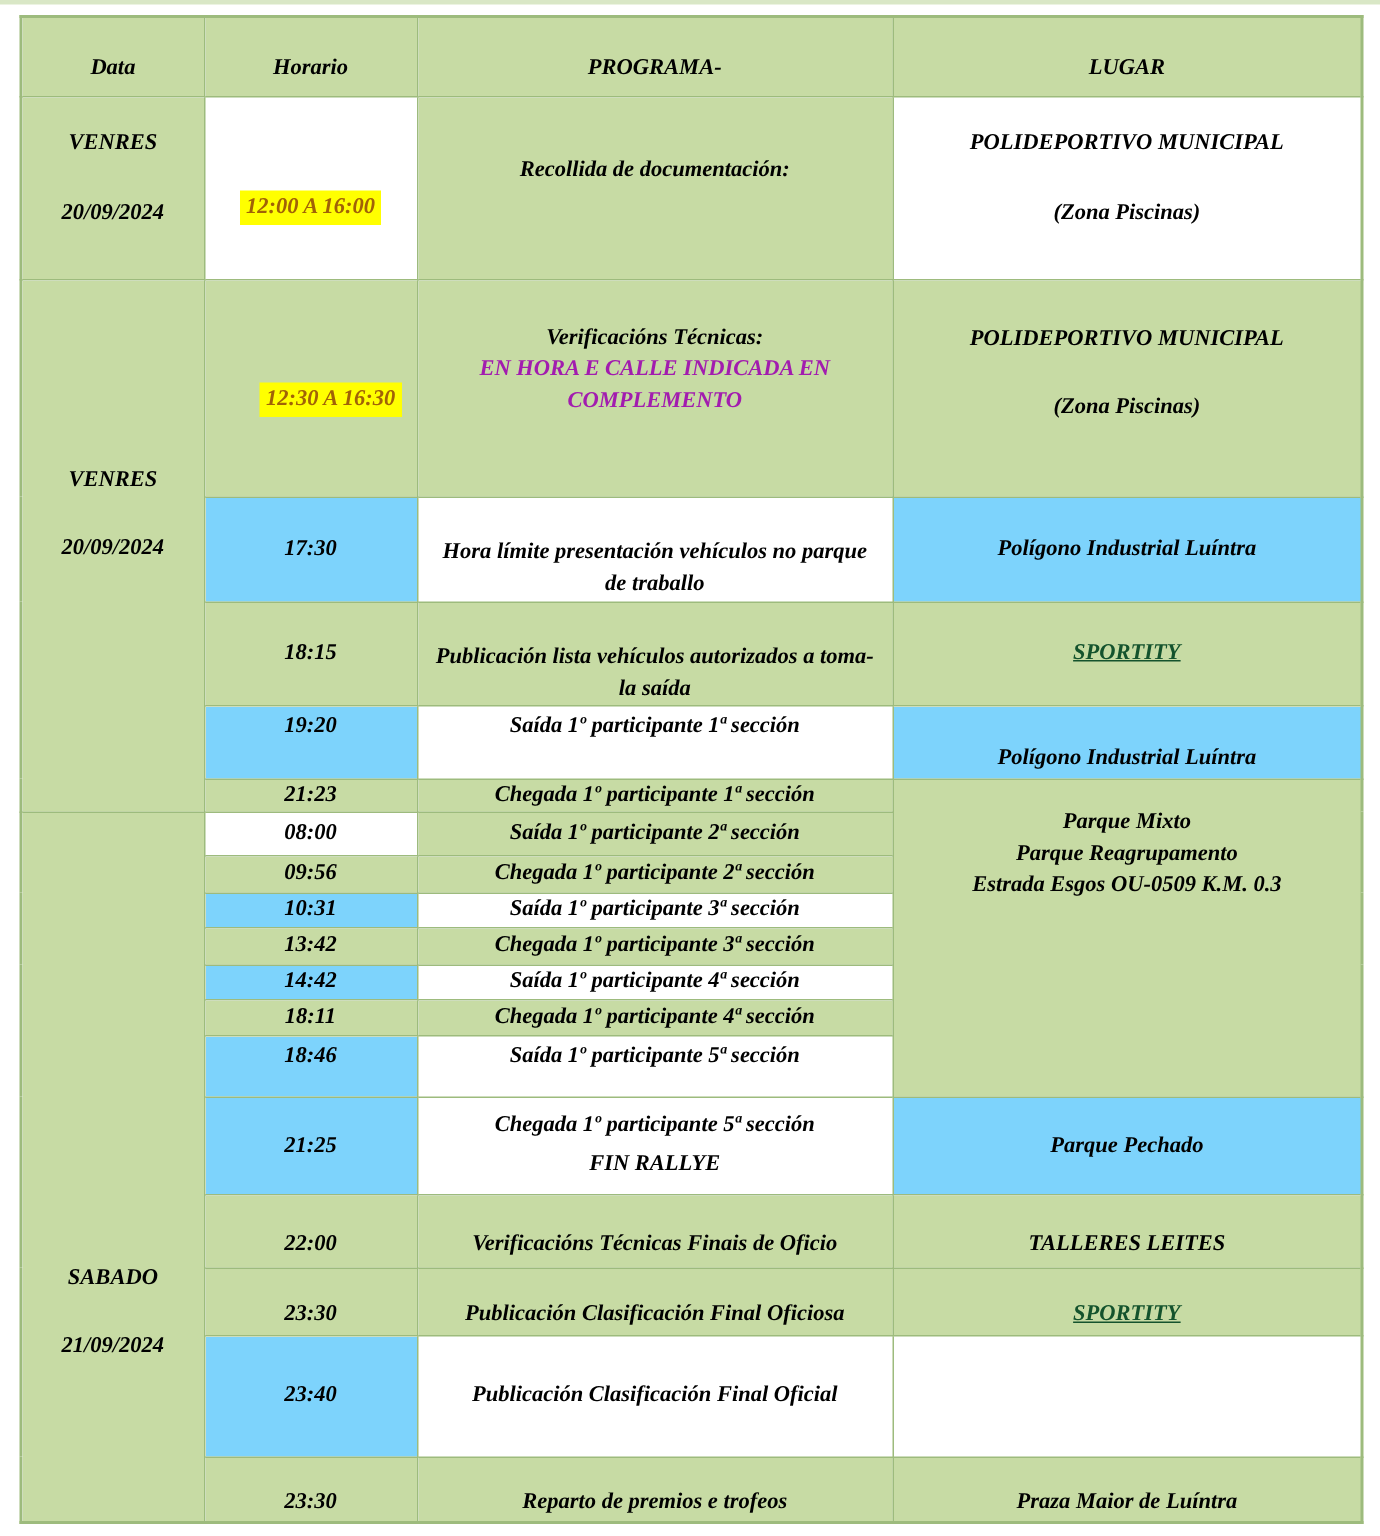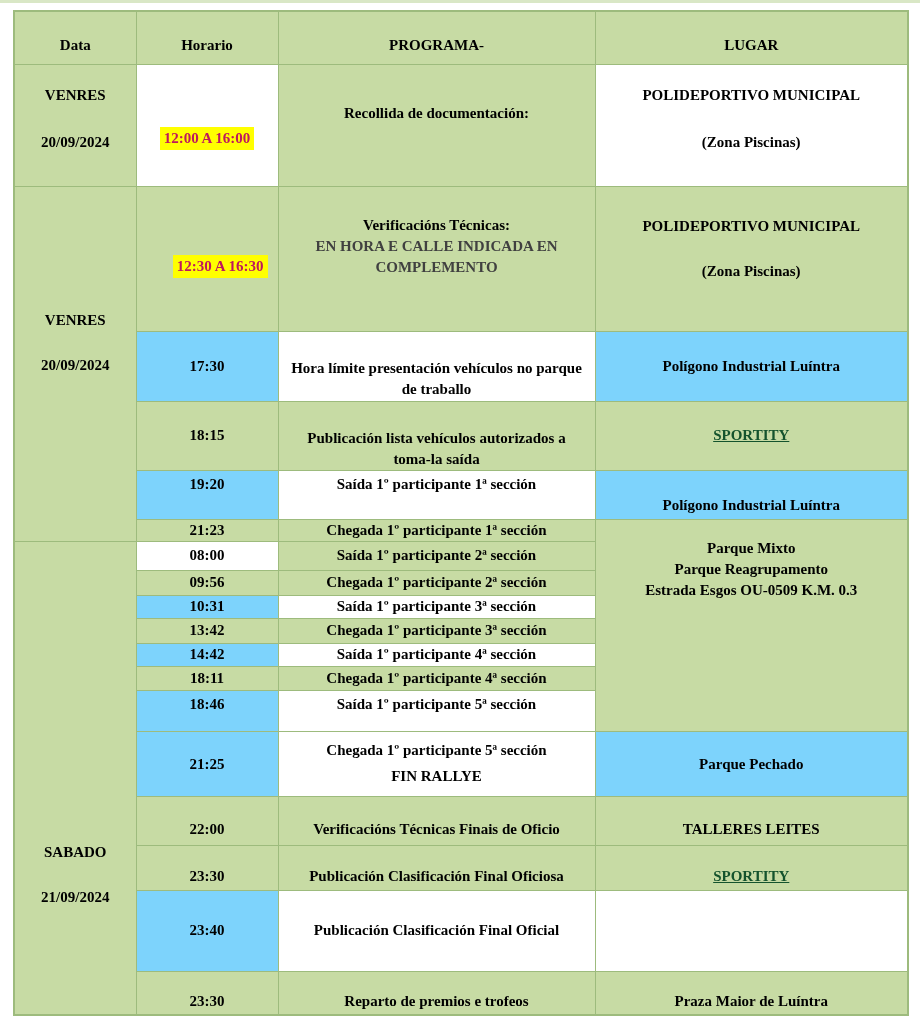--- a/index.html
+++ b/index.html
@@ -11,21 +11,21 @@
   #top-strip{position:absolute;top:0;left:0;width:920px;height:3px;background:#d9e7c6;}
   table.sched{
     position:absolute;left:13px;top:10px;width:894px;
     border-collapse:collapse;table-layout:fixed;
     border:2px solid #9dbb7d;
   }
   td,th{
     border:1px solid #9dbb7d;
     text-align:center;vertical-align:middle;
     font-size:15px;line-height:21px;font-weight:bold;
-    padding:0 10px;overflow:hidden;
+    padding:0 10px;overflow:hidden;font-style:italic;
   }
   th{font-size:15px;padding-top:16px;}
   .g {background:#c7dba4;}
   .lg{background:#7dd3fc;}
   .w {background:#ffffff;}
   .top{vertical-align:top;padding-top:3px;}
   .bot{vertical-align:bottom;padding-bottom:3px;}
   .pt16{padding-top:1px;}
   .low{padding-top:18px;margin-left:11px;}
   .low2{padding-top:26px;}
@@ -33,22 +33,22 @@
   .pb20{padding-bottom:20px;}
   .pb24{padding-bottom:24px;}
   .pb28{padding-bottom:28px;text-align:right;}
   .pb42{padding-bottom:42px;}
   .day-cell{vertical-align:top;padding-top:20px;}
   .gap26{margin-bottom:26px;}
   .gap24{margin-bottom:24px;}
   .gap22{}
   .sabado-cell{vertical-align:top;padding-top:300px;}
   .mixto-cell{vertical-align:top;padding-top:18px;}
-  .hl{background:#ffff00;color:#be185d;padding:1px 4px;display:inline-block;margin-top:44px;}
-  .red{color:#404040;}
+  .hl{background:#ffff00;color:#a16207;padding:1px 4px;display:inline-block;margin-top:44px;}
+  .red{color:#a21caf;}
   a.splink{color:#14532d;text-decoration:underline;font-weight:bold;}
   .line{display:block;}
   .fin{margin-top:5px;display:block;}
 </style>
 </head>
 <body>
 
 <div id="top-strip"></div>
 
 <table class="sched">

